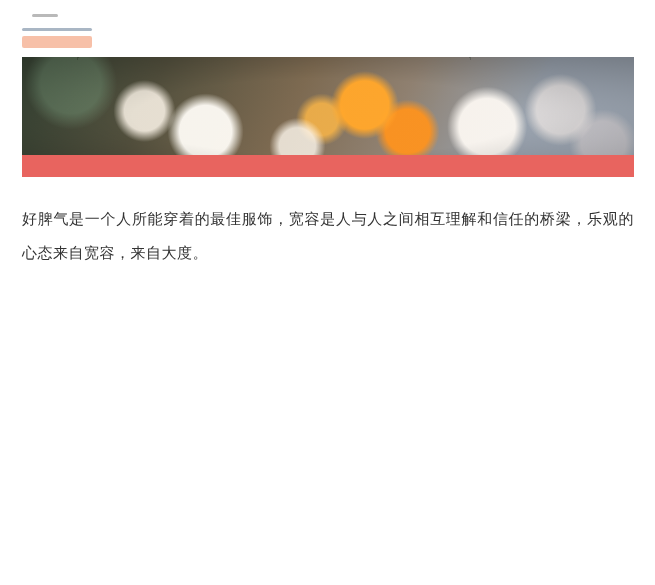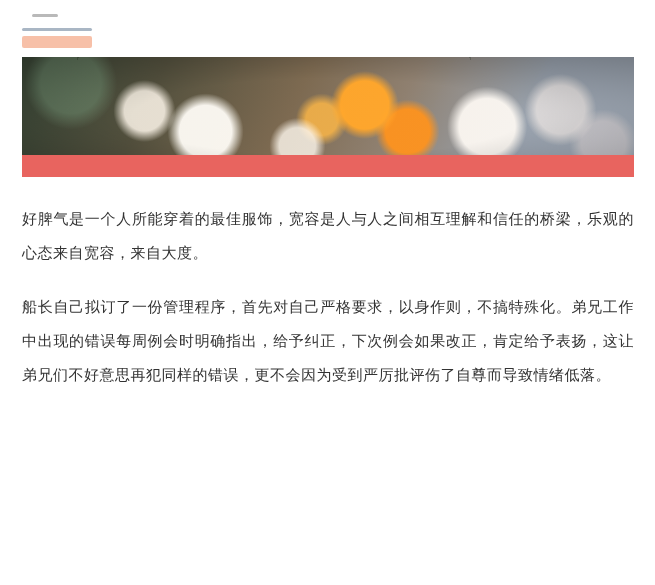--- a/index.html
+++ b/index.html
@@ -134,16 +134,15 @@
 
   <div class="hero-wrap">
     <div class="hero"></div>
     <div class="hero-stems"></div>
     <div class="hero-vignette"></div>
   </div>
   <div class="hero-bar"></div>
 
   <div class="content">
     <p class="para">好脾气是一个人所能穿着的最佳服饰，宽容是人与人之间相互理解和信任的桥梁，乐观的心态来自宽容，来自大度。</p>
-    <p class="para">船长自己拟订了一份管理程序，首先对自己严格要求，以身作则，不搞特殊化。弟兄工作中出现的错误每周例会时明确指出，给予纠正，下次例会如果改正，肯定给予表扬，这让弟兄们不好意思再犯同样的错误，更不会因为受到严厉批评伤了自尊而导致情绪低落。</p>
   </div>
 
 </div>
 
 </body></html>

